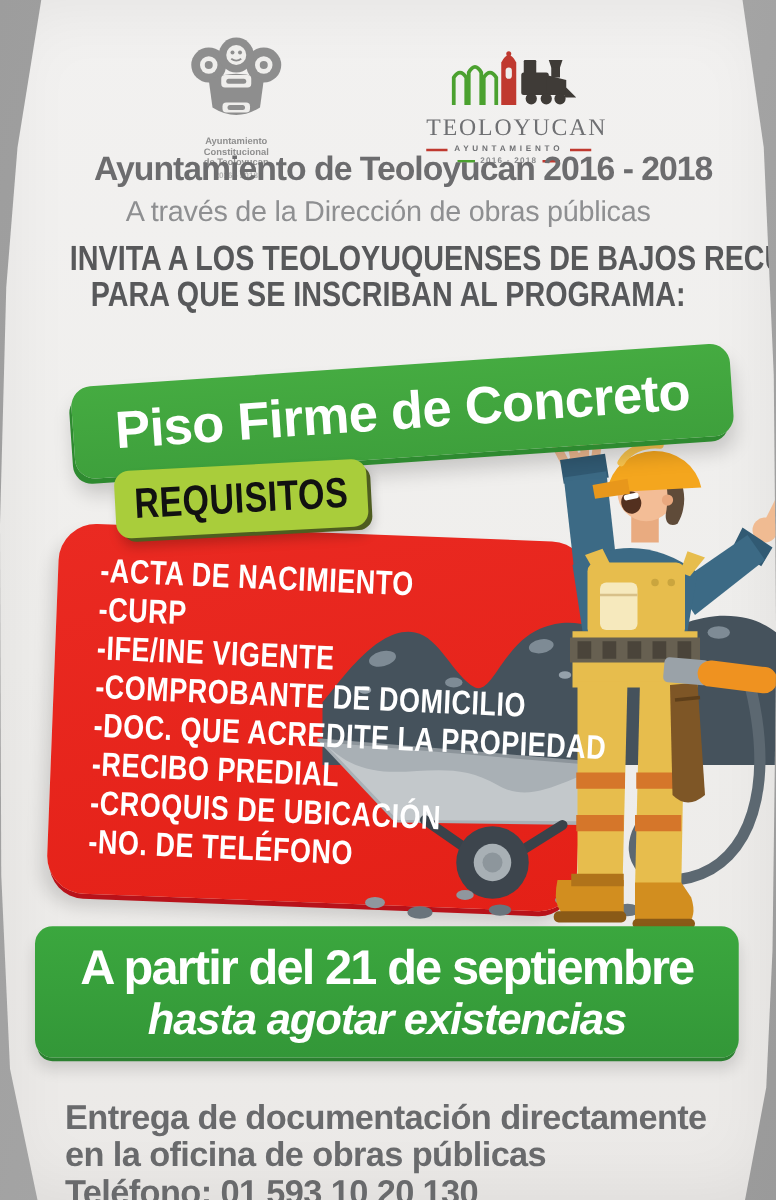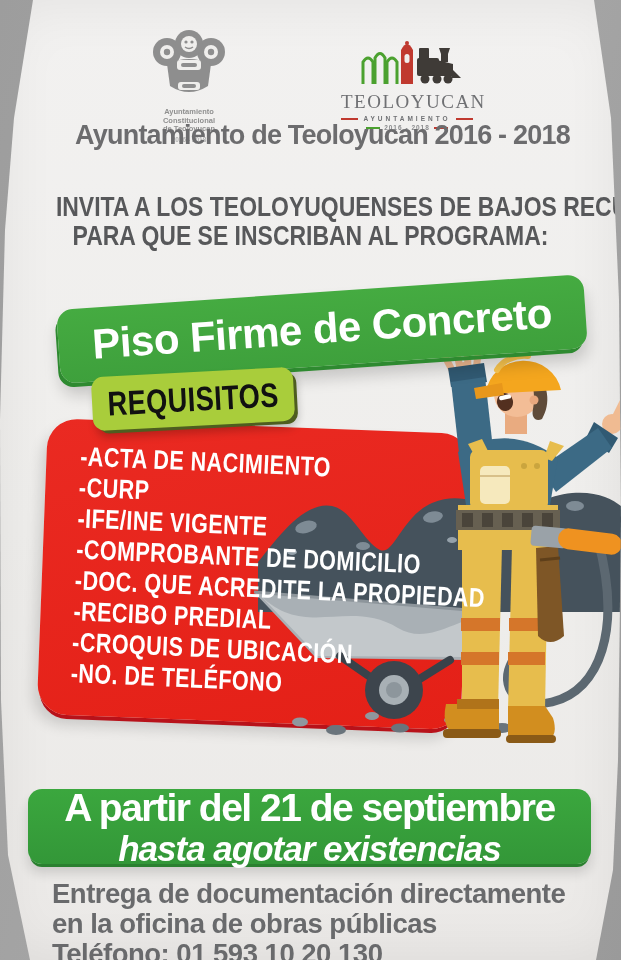--- a/index.html
+++ b/index.html
@@ -59,24 +59,24 @@
   }
   .req-list{
     left:48px;top:418px;width:424px;z-index:3;margin:0;padding:22px 0 0 34px;list-style:none;
     transform:rotate(2.5deg);transform-origin:0 0;
   }
   .req-list li{color:#fff;font-size:27px;font-weight:bold;line-height:31px;transform:scaleX(.8);transform-origin:0 50%;white-space:nowrap;letter-spacing:0.5px;}
   
   .scene{left:0;top:0;width:621px;height:960px;z-index:2;pointer-events:none;}
   
   .banner-date{
-    left:28px;top:741px;width:563px;height:75px;z-index:2;
+    left:28px;top:741px;width:563px;height:105px;z-index:2;
     background:linear-gradient(180deg,#3ba73e 0%,#339738 100%);
     border-radius:14px;box-shadow:0 5px 0 -2px #2b8030, 0 9px 12px rgba(0,0,0,.14);
-    display:flex;flex-direction:column;align-items:center;justify-content:center;color:#fff;margin-top:48px;
+    display:flex;flex-direction:column;align-items:center;justify-content:center;color:#fff;
   }
   .banner-date .l1{font-size:39px;font-weight:bold;letter-spacing:-1.5px;line-height:44px;white-space:nowrap;}
   .banner-date .l2{font-size:35px;font-weight:bold;letter-spacing:-1px;line-height:38px;white-space:nowrap;font-style:italic;}
   
   .footer{left:52px;top:879px;width:556px;z-index:1;color:#696a6c;}
   .footer div{font-size:27.5px;font-weight:bold;line-height:30px;letter-spacing:-0.5px;white-space:nowrap;}
 </style>
 </head>
 <body>
 
@@ -143,20 +143,21 @@
       <div class="rule"></div>
     </div>
     <div class="citylogo-years">
       <div class="g"></div>
       <span>2016 - 2018</span>
       <div class="r"></div>
     </div>
   </div>
 
   <div class="abs title">Ayuntamiento de Teoloyucan 2016 - 2018</div>
+  <div class="abs subtitle">A través de la Dirección de obras públicas</div>
   <div class="abs invite">
     <span class="ln">INVITA A LOS TEOLOYUQUENSES DE BAJOS RECURSOS</span>
     <span class="ln">PARA QUE SE INSCRIBAN AL PROGRAMA:</span>
   </div>
 
   <div class="abs red-panel"></div>
 
   <svg class="abs scene" viewBox="0 0 621 960">
 
     <path d="M258 612 L258 562 C272 546 302 500 332 506 C352 510 362 540 380 550 C394 556 402 516 432 503 C457 493 472 501 492 507 C522 514 542 496 572 493 C597 491 612 499 621 506 L621 612 Z" fill="#45525c"></path>

